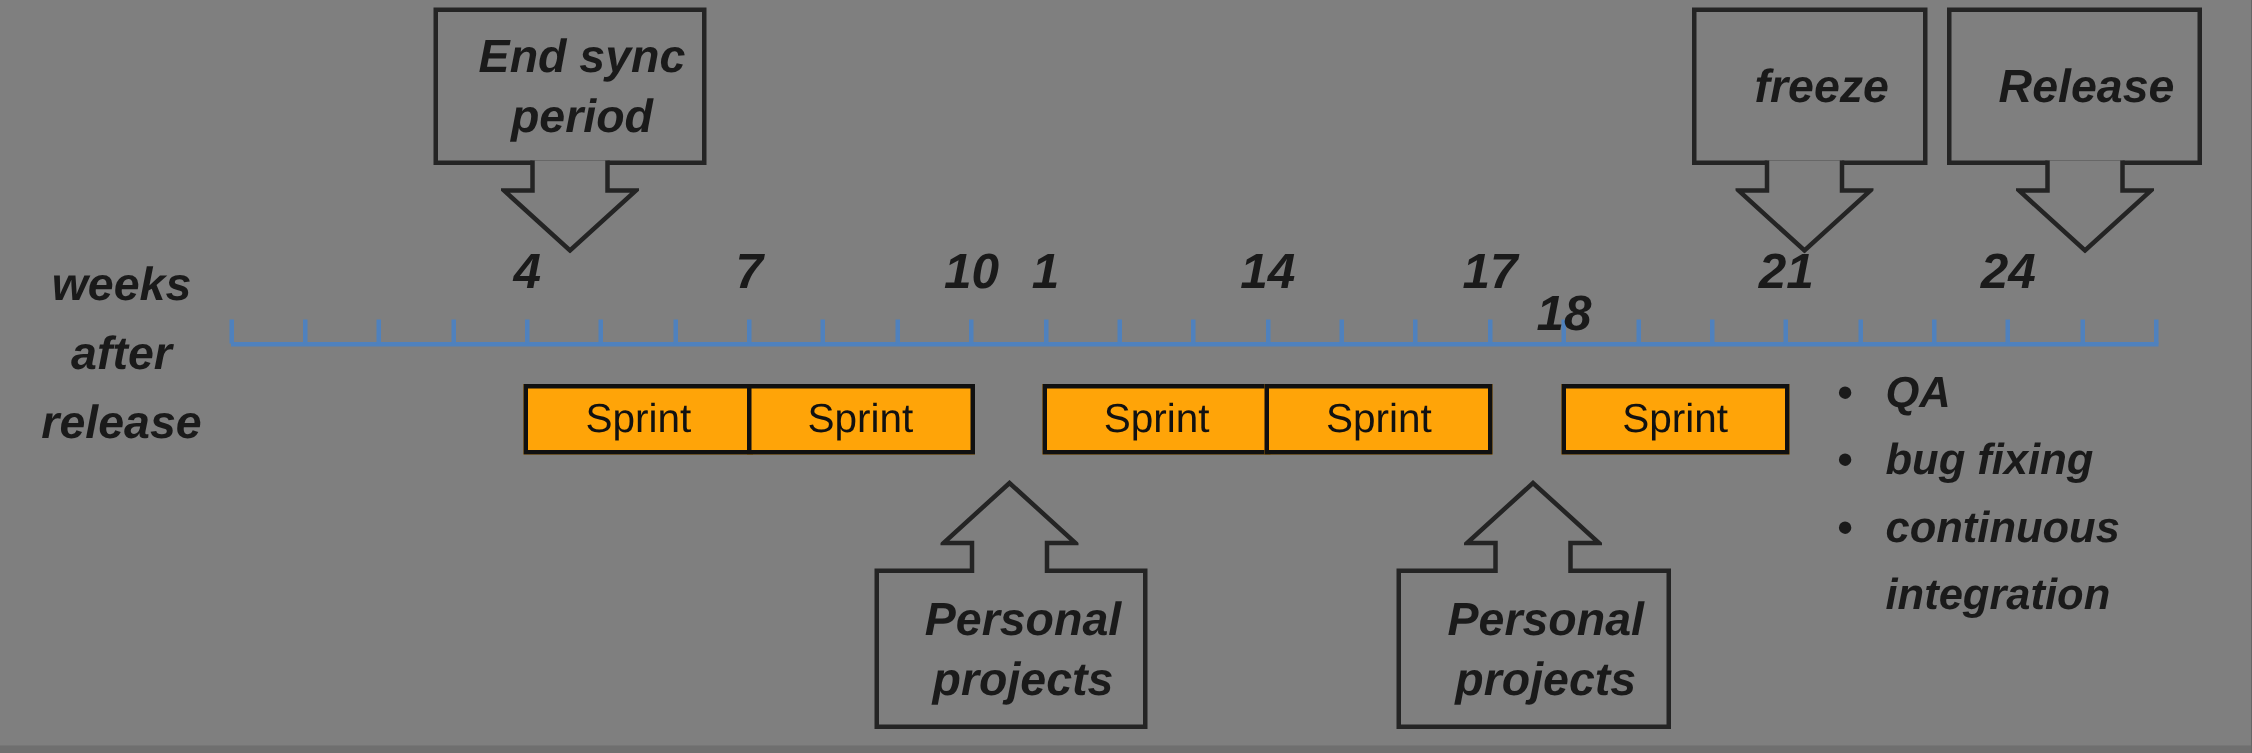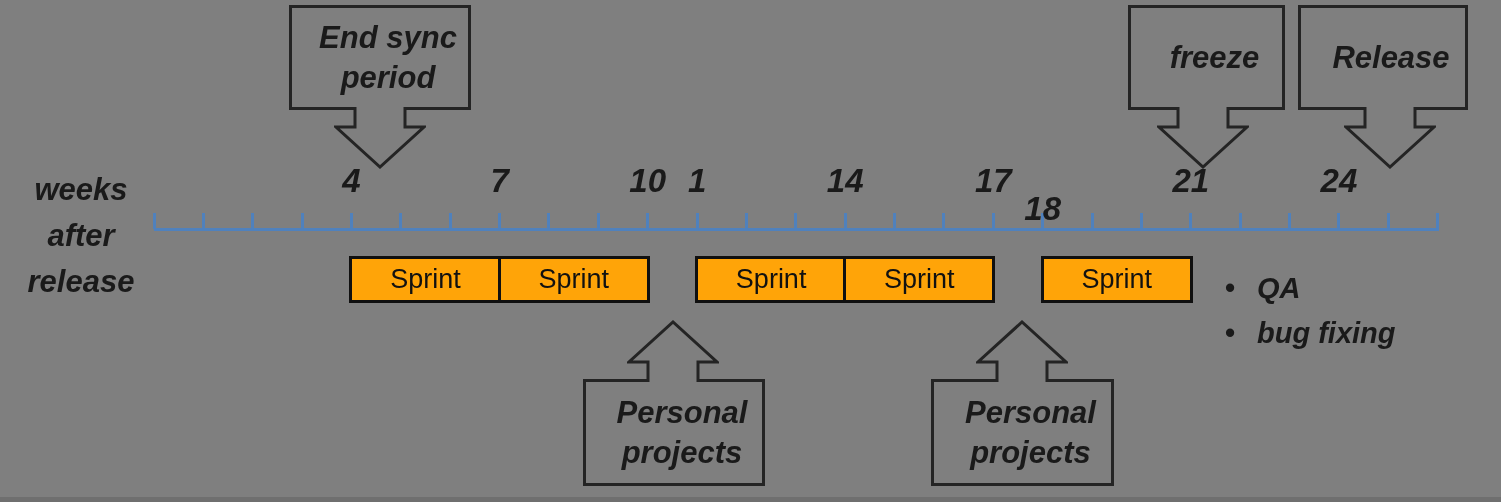--- a/index.html
+++ b/index.html
@@ -66,21 +66,21 @@
   
   .arrow{position:absolute;z-index:2;}
   .ar-end-sync{left:334px;top:105px;}
   .ar-code-freeze{left:1157px;top:105px;}
   .ar-release{left:1344px;top:105px;}
   .ar-personal-1{left:627px;top:320px;}
   .ar-personal-2{left:976px;top:320px;}
 
   
   .notes{
-    position:absolute;left:1220px;top:266px;width:245px;
+    position:absolute;left:1220px;top:240px;width:245px;
     margin:0;padding:0;list-style:none;
     font-size:29px;line-height:45px;font-weight:bold;font-style:italic;
   }
   .notes li{position:relative;padding-left:37px;}
   .notes li::before{content:"\2022";position:absolute;left:5px;font-style:normal;}
 
   .bottom-strip{
     position:absolute;left:0;bottom:0;width:100%;height:5px;background:#6f6f6f;
   }
 </style>
@@ -180,16 +180,17 @@
   <svg class="arrow ar-personal-1" width="92" height="64" viewBox="-2 -2 92 64">
     <path d="M19,60 L19,40 L0,40 L44,0 L88,40 L69,40 L69,60" fill="#7f7f7f" stroke="#242424" stroke-width="3"></path>
   </svg>
   <svg class="arrow ar-personal-2" width="92" height="64" viewBox="-2 -2 92 64">
     <path d="M19,60 L19,40 L0,40 L44,0 L88,40 L69,40 L69,60" fill="#7f7f7f" stroke="#242424" stroke-width="3"></path>
   </svg>
 
   <ul class="notes" id="notes-list">
       <li>QA</li>
       <li>bug fixing</li>
+      <li>continuous integration</li>
     </ul>
 
   <div class="bottom-strip"></div>
 </div>
 
 </body></html>

